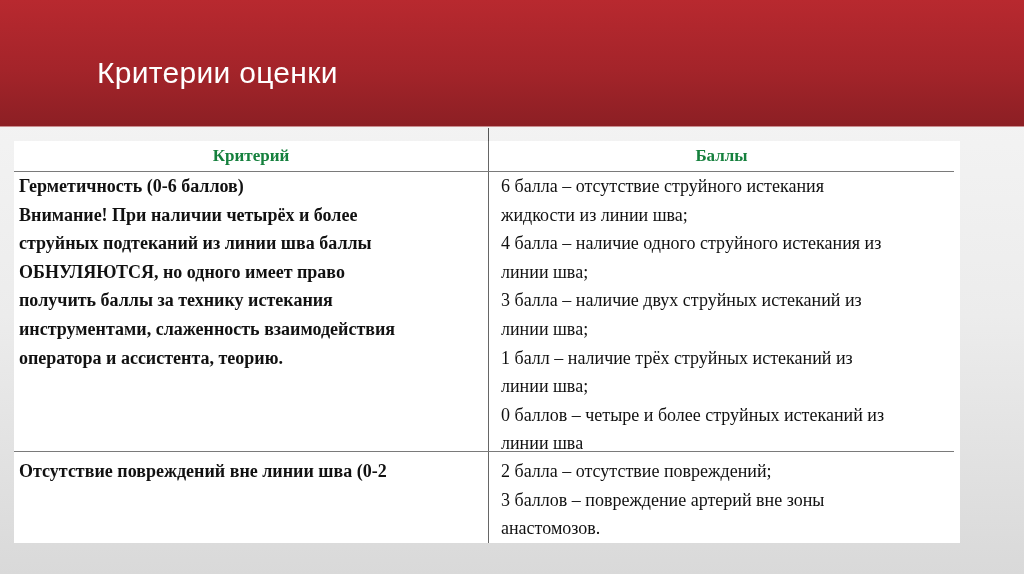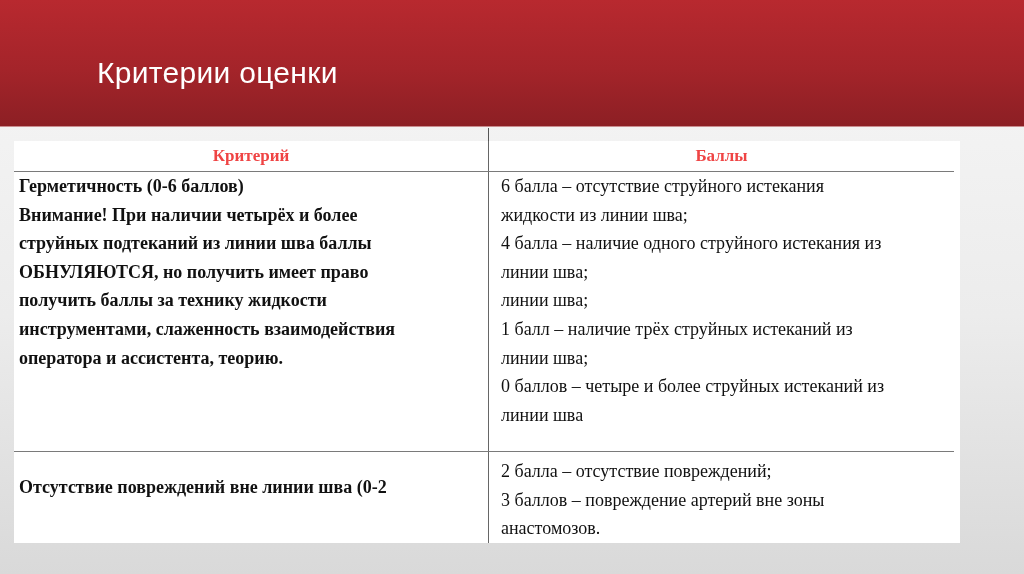--- a/index.html
+++ b/index.html
@@ -24,21 +24,21 @@
   .card {
     position: absolute; left: 14px; top: 141px; width: 946px; height: 402px; background: #ffffff;
   }
   .col-div {
     position: absolute; left: 488px; top: 141px; width: 1px; height: 402px; background: #666;
   }
   .hline {
     position: absolute; left: 14px; width: 940px; height: 1px; background: #7a7a7a;
   }
   .hdr {
-    position: absolute; top: 146px; font-weight: bold; font-size: 17px; color: #ef4444;
+    position: absolute; top: 146px; font-weight: bold; font-size: 17px; color: #15803d;
     text-align: center;
   }
   .cell {
     position: absolute; font-size: 18px; line-height: 28.6px; color: #111;
   }
   .bold { font-weight: bold; }
   .line { display: block; white-space: nowrap; }
 </style>
 </head>
 <body>
@@ -54,41 +54,42 @@
 
 <div class="hdr" style="left:14px;width:474px;">Критерий</div>
 <div class="hdr" style="left:489px;width:465px;">Баллы</div>
 
 <div class="hline" style="top:171px;"></div>
 
 <div class="cell bold" style="left:19px;top:172px;">
   <span class="line">Герметичность (0-6 баллов)</span>
   <span class="line">Внимание! При наличии четырёх и более</span>
   <span class="line">струйных подтеканий из линии шва баллы</span>
-  <span class="line">ОБНУЛЯЮТСЯ, но получить имеет право</span>
-  <span class="line">получить баллы за технику жидкости</span>
+  <span class="line">ОБНУЛЯЮТСЯ, но одного имеет право</span>
+  <span class="line">получить баллы за технику истекания</span>
   <span class="line">инструментами, слаженность взаимодействия</span>
   <span class="line">оператора и ассистента, теорию.</span>
 </div>
 
 <div class="cell" style="left:501px;top:172px;">
   <span class="line">6 балла – отсутствие струйного истекания</span>
   <span class="line">жидкости из линии шва;</span>
   <span class="line">4 балла – наличие одного струйного истекания из</span>
   <span class="line">линии шва;</span>
+  <span class="line">3 балла – наличие двух струйных истеканий из</span>
   <span class="line">линии шва;</span>
   <span class="line">1 балл – наличие трёх струйных истеканий из</span>
   <span class="line">линии шва;</span>
   <span class="line">0 баллов – четыре и более струйных истеканий из</span>
   <span class="line">линии шва</span>
 </div>
 
 <div class="hline" style="top:451px;"></div>
 
-<div class="cell bold" style="left:19px;top:457px;margin-top:16px;">
+<div class="cell bold" style="left:19px;top:457px;">
   <span class="line">Отсутствие повреждений вне линии шва (0-2</span>
 </div>
 
 <div class="cell" style="left:501px;top:457px;">
   <span class="line">2 балла – отсутствие повреждений;</span>
   <span class="line">3 баллов – повреждение артерий вне зоны</span>
   <span class="line">анастомозов.</span>
 </div>
 
 </body></html>

